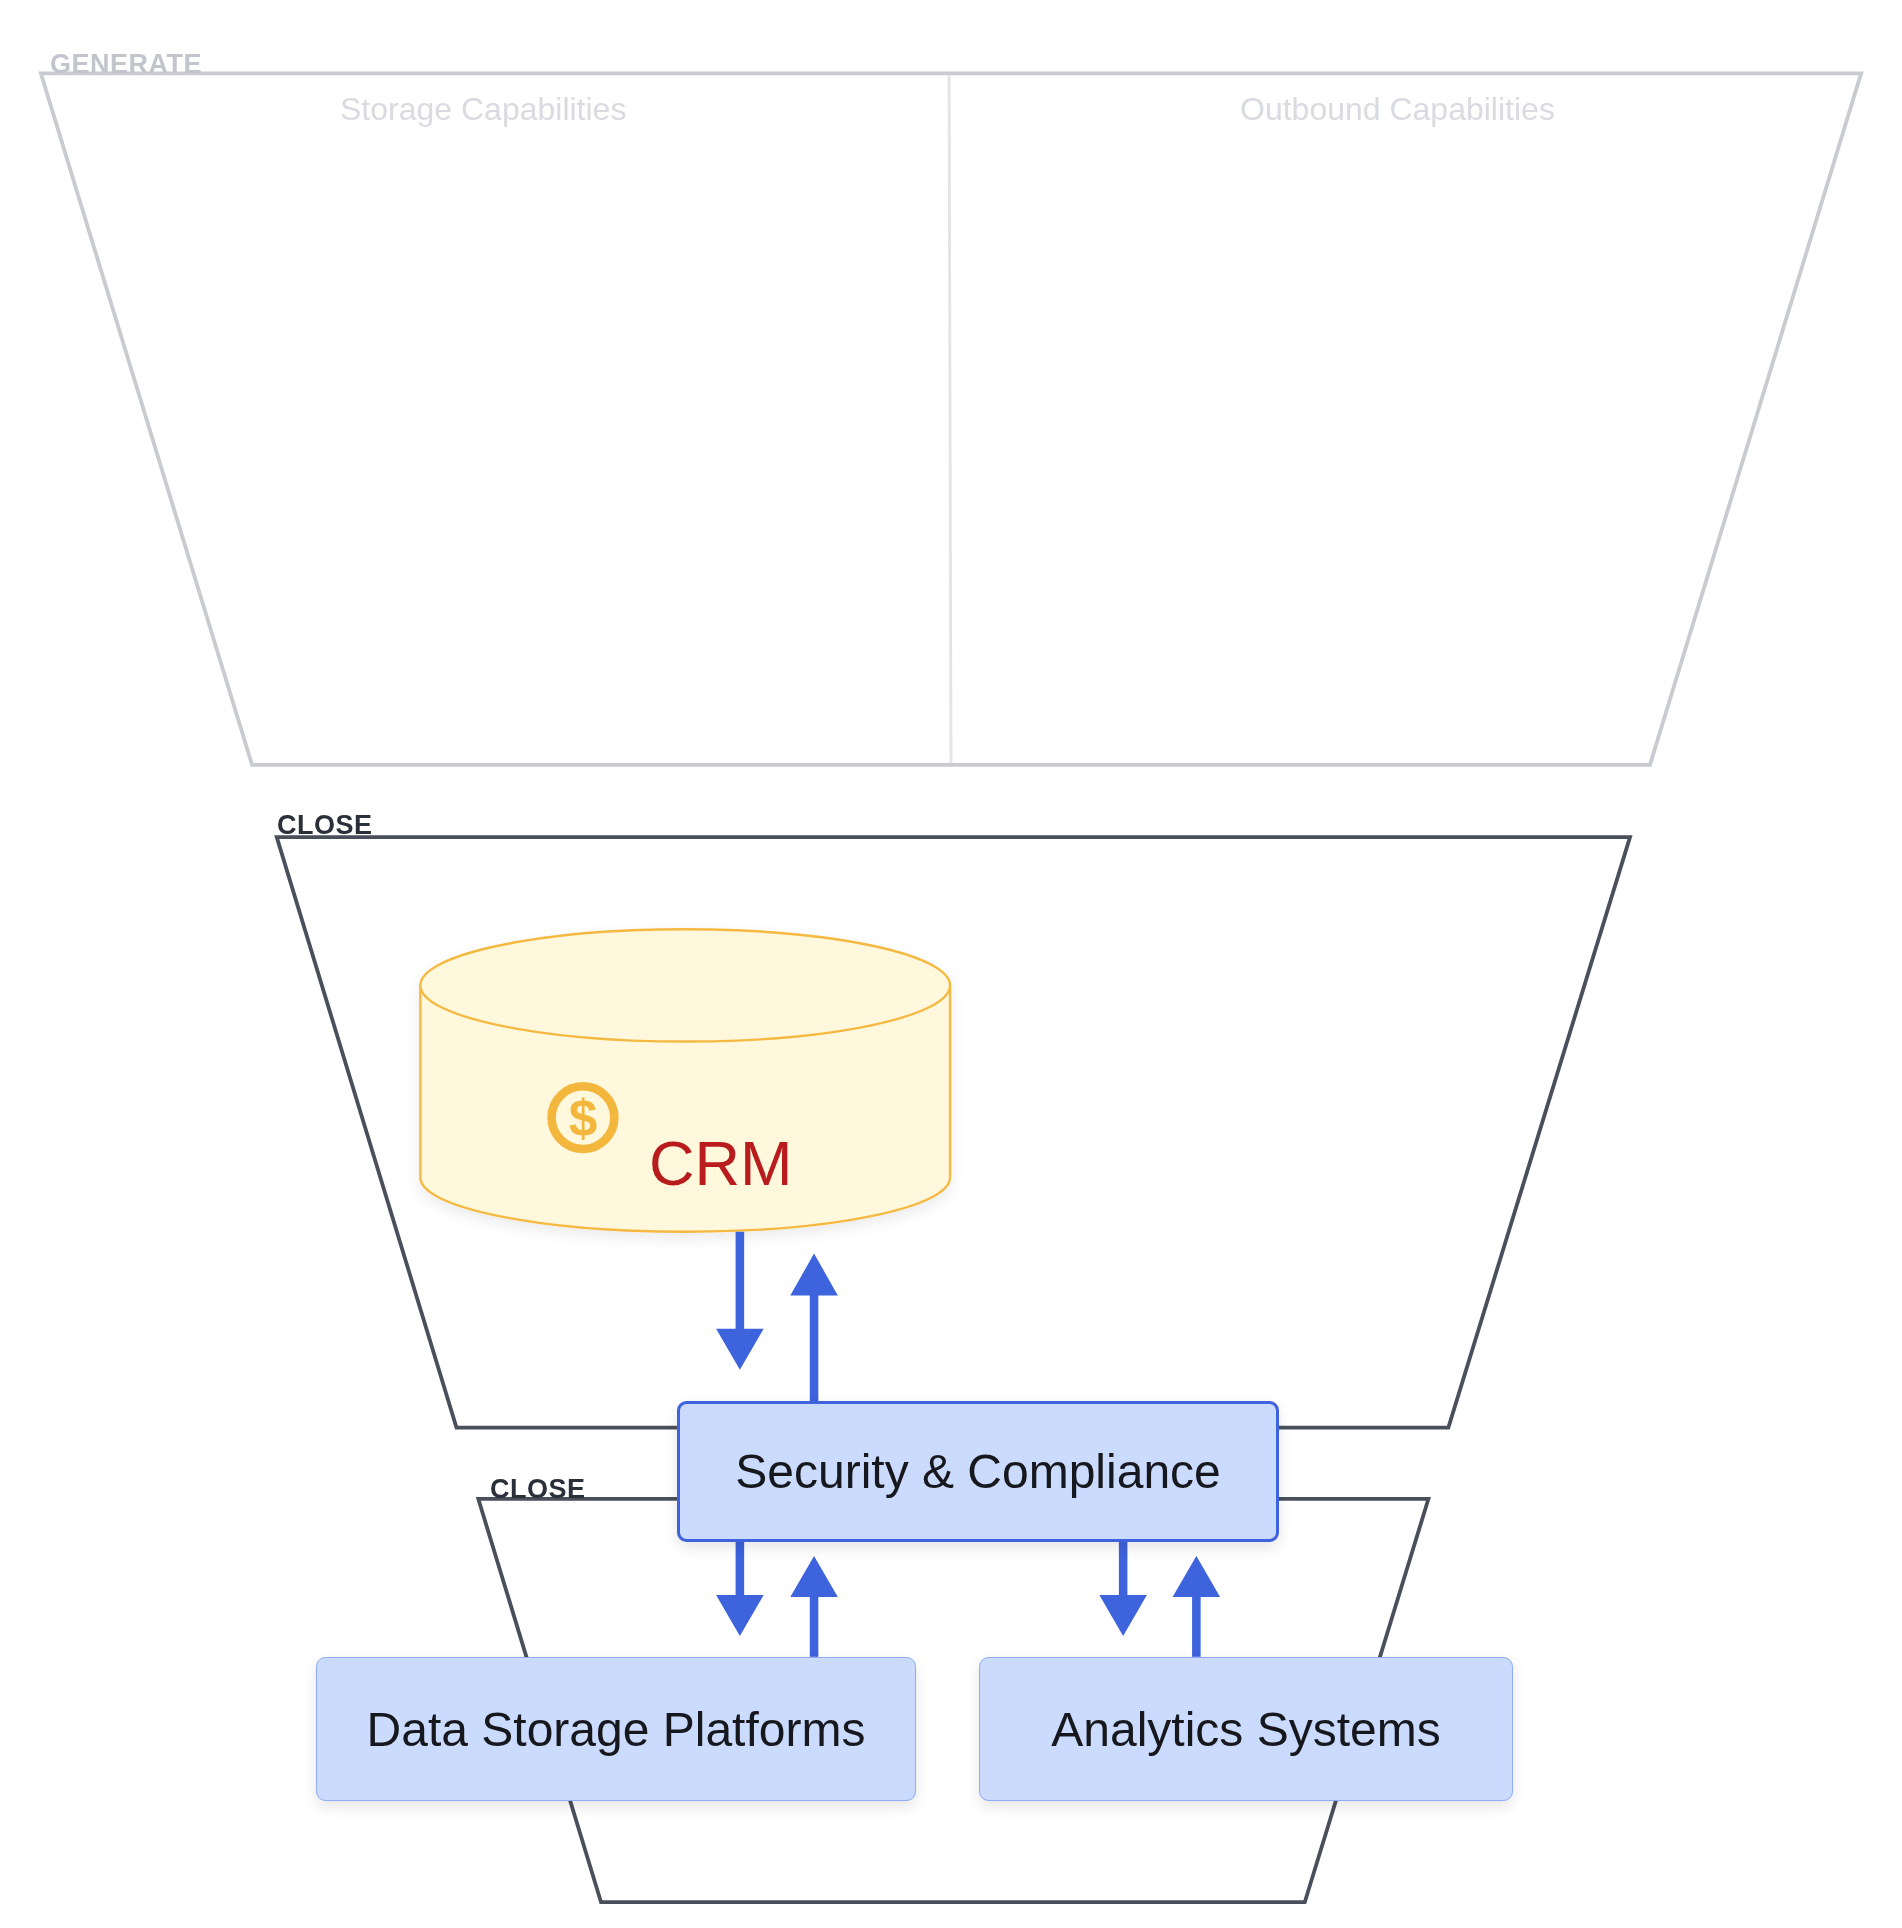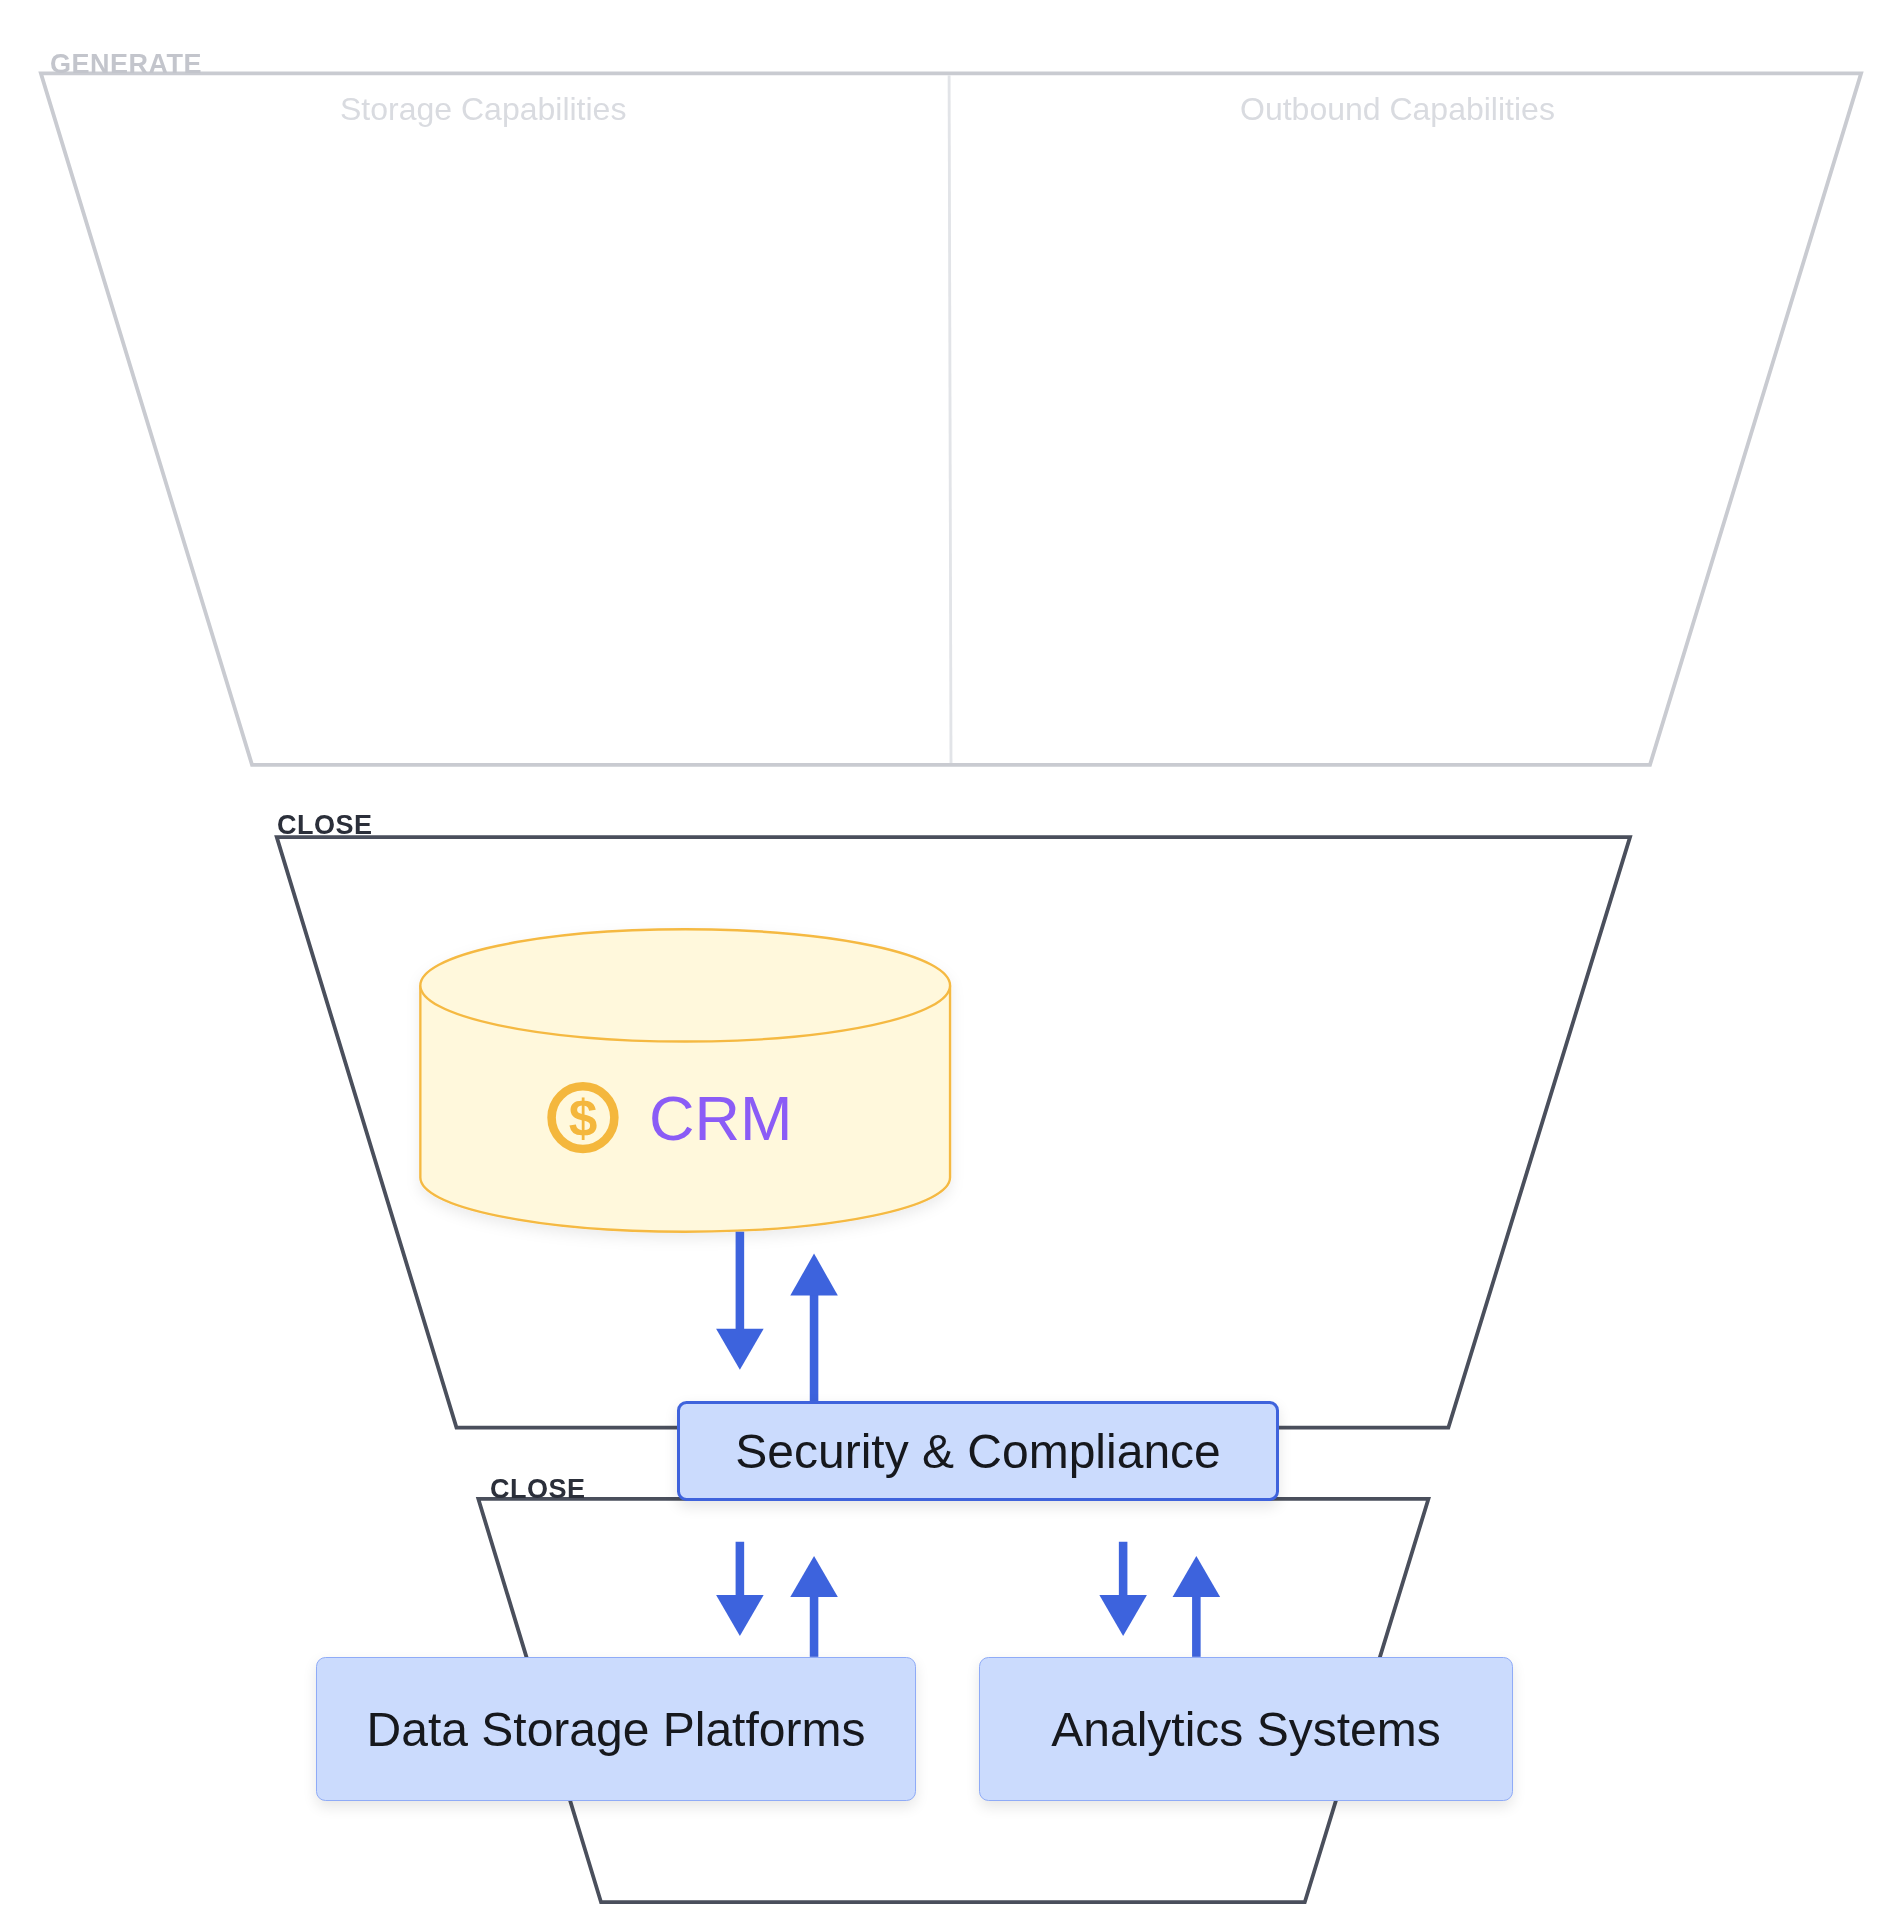--- a/index.html
+++ b/index.html
@@ -6,21 +6,21 @@
   body { width:1902px; height:1929px; position:relative; overflow:hidden; font-family:"Liberation Sans", sans-serif; }
   svg#diagram { position:absolute; left:0; top:0; }
   .lbl { position:absolute; font-family:"Liberation Sans", sans-serif; white-space:nowrap; }
   .stage-lbl { font-size:27px; font-weight:bold; letter-spacing:0.5px;margin-top:16px; }
   .gen { color:#c3c5cc; }
   .dark { color:#2b2f3a; }
   .cap { font-size:32px; color:#d9dbe0; }
   .box { position:absolute; box-sizing:border-box; background:#cbdbfd; border-radius:9.5px; display:flex; align-items:center; justify-content:center; font-size:48px; color:#16181d; box-shadow:0 5.7px 13.3px rgba(0,0,0,0.10); }
   .box.sec { border:3.8px solid #3f63dc; }
   .box.sub { border:1.9px solid #8fabf7; }
-  .crm-label { position:absolute; font-size:63px; color:#8b5cf6; }
+  .crm-label { position:absolute; font-size:63px; color:#b91c1c;margin-top:45px; }
 </style>
 </head>
 <body>
 
 <svg id="diagram" width="1902" height="1929" viewBox="0 0 2000 2028">
   <defs>
     <filter id="sh" x="-10%" y="-10%" width="120%" height="130%">
       <feDropShadow dx="0" dy="6" stdDeviation="7" flood-color="#000" flood-opacity="0.08"></feDropShadow>
     </filter>
   </defs>
@@ -71,21 +71,21 @@
 
 <div class="lbl stage-lbl gen" style="left:50px; top:33px;">GENERATE</div>
 <div class="lbl cap" style="left:340px; top:91px;">Storage Capabilities</div>
 <div class="lbl cap" style="left:1240px; top:91px;">Outbound Capabilities</div>
 
 <div class="lbl stage-lbl dark" style="left:277px; top:794px;">CLOSE</div>
 <div class="lbl stage-lbl dark" style="left:490px; top:1458px;">CLOSE</div>
 
 <div class="crm-label" style="left:649px; top:1082px;">CRM</div>
 
-<div class="box sec" style="left:677px; top:1401px; width:602px; height:100px;">
+<div class="box sec" style="left:677px; top:1401px; width:602px; height:141px;">
   <span>Security &amp; Compliance</span>
 </div>
 <div class="box sub" style="left:316px; top:1657px; width:600px; height:144px;">
   <span>Data Storage Platforms</span>
 </div>
 <div class="box sub" style="left:979px; top:1657px; width:534px; height:144px;">
   <span>Analytics Systems</span>
 </div>
 
 

